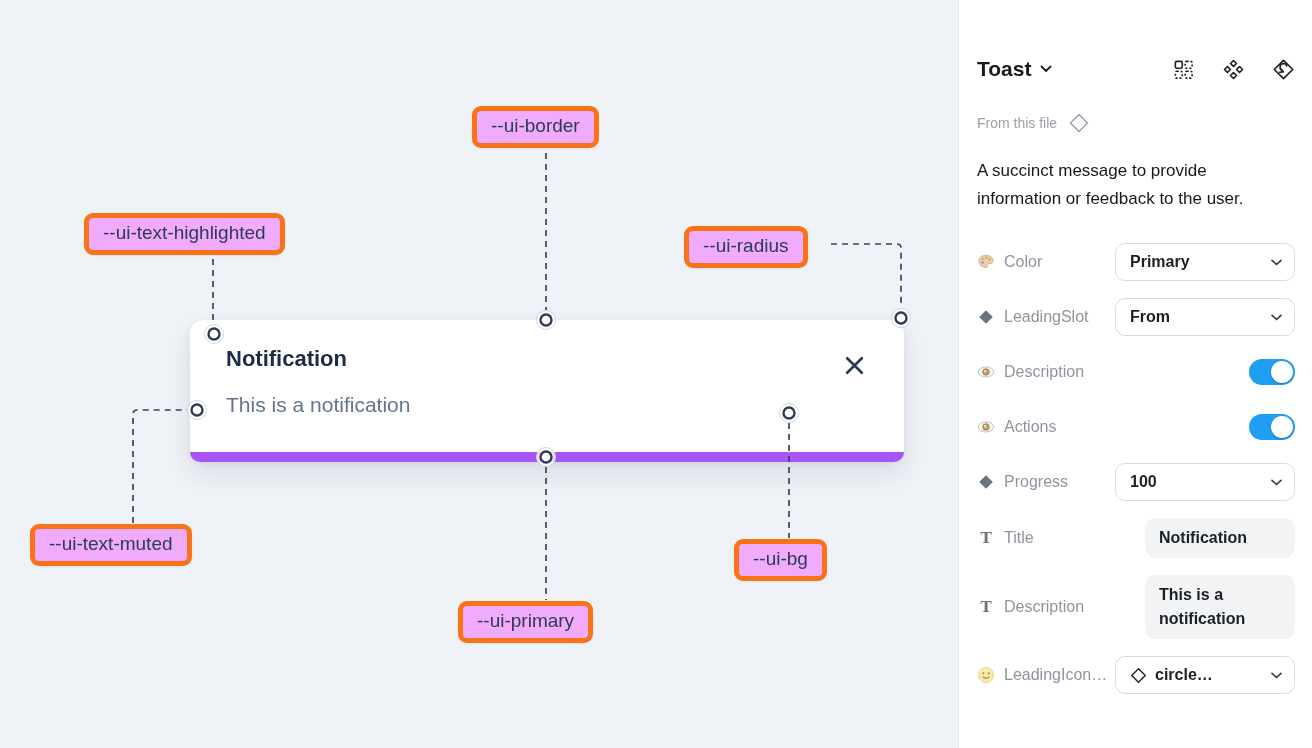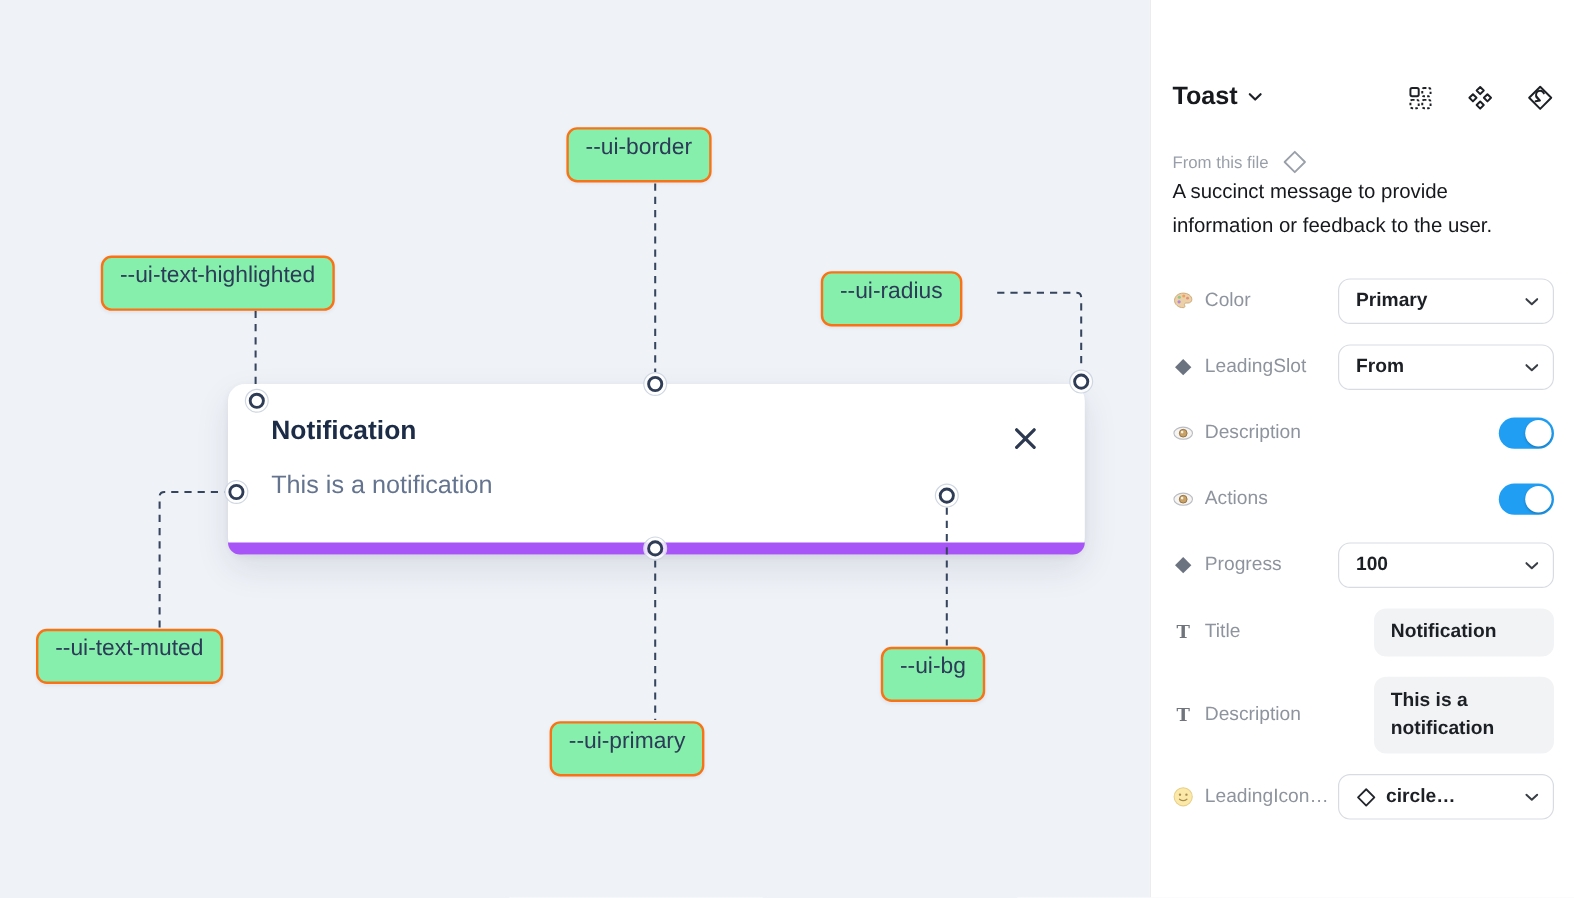--- a/index.html
+++ b/index.html
@@ -17,46 +17,46 @@
   .toast-title { position:absolute; left:36px; top:26px; font-size:22px; font-weight:600; color:#1c2b46; }
   .toast-desc  { position:absolute; left:36px; top:73px; font-size:21px; font-weight:400; color:#64748f; }
   .toast-close { position:absolute; right:38px; top:33px; width:24px; height:24px; display:flex;
                  align-items:center; justify-content:center; background:none; border:none; cursor:pointer; }
   .toast-progress { position:absolute; left:0; right:0; bottom:0; height:10px;
                     border-radius:0 0 14px 14px; }
 
   .overlay { position:absolute; left:0; top:0; width:958px; height:748px; pointer-events:none; }
 
   .var-label {
-    position:absolute; background:#86efac; border:2px solid #f97316; border-radius:9px;
-    padding:4px 14px 16px; font-size:19px; color:#2c3b57; white-space:nowrap;
+    position:absolute; background:#f0abfc; border:5px solid #f97316; border-radius:9px;
+    padding:4px 14px 6px; font-size:19px; color:#2c3b57; white-space:nowrap;
     box-shadow:0 1px 3px rgba(20,30,60,.06);
   }
   .vl-border      { left:472px; top:106px; }
   .vl-highlighted { left:84px;  top:179px;margin-top:34px; }
   .vl-radius      { left:684px; top:226px; }
   .vl-muted       { left:30px;  top:524px; }
   .vl-primary     { left:458px; top:601px;text-align:center; }
   .vl-bg          { left:734px; top:539px; }
 
   
   .panel {
     position:absolute; left:958px; top:0; width:354px; height:748px;
-    background:#ffffff; border-left:1px solid #e5e8ed; padding:12px 17px 0 18px;
+    background:#ffffff; border-left:1px solid #e5e8ed; padding:0 17px 0 18px;
   }
   .panel-header { margin-top:57px; display:flex; align-items:center; }
   .panel-title-btn { display:flex; align-items:center; gap:9px; background:none; border:none; cursor:pointer; }
   .panel-title { font-size:21px; font-weight:700; color:#17191d; }
   .panel-header-icons { margin-left:auto; display:flex; gap:27px; }
   .icon-btn { background:none; border:none; padding:0; cursor:pointer; display:flex; align-items:center; }
 
   .source-row { margin-top:31px; display:flex; align-items:center; gap:11px; }
   .source-label { font-size:14px; color:#999fa9; }
 
-  .panel-desc { font-size:17px; color:#16181c; line-height:28px; }
+  .panel-desc { margin-top:23px; font-size:17px; color:#16181c; line-height:28px; }
   .panel-desc span { display:block; }
 
   .props { margin-top:30px; }
   .prop-row { display:flex; align-items:center; margin-bottom:17px; min-height:38px; }
   .prop-label { display:flex; align-items:center; gap:9px; font-size:16px; color:#8e949e; }
   .prop-icon { width:18px; height:18px; display:flex; align-items:center; justify-content:center; flex:0 0 18px; }
   .t-glyph { font-family:"DejaVu Serif", serif; font-weight:700; font-size:15px; color:#70747c; }
   .prop-control { margin-left:auto; }
 
   .dd {

